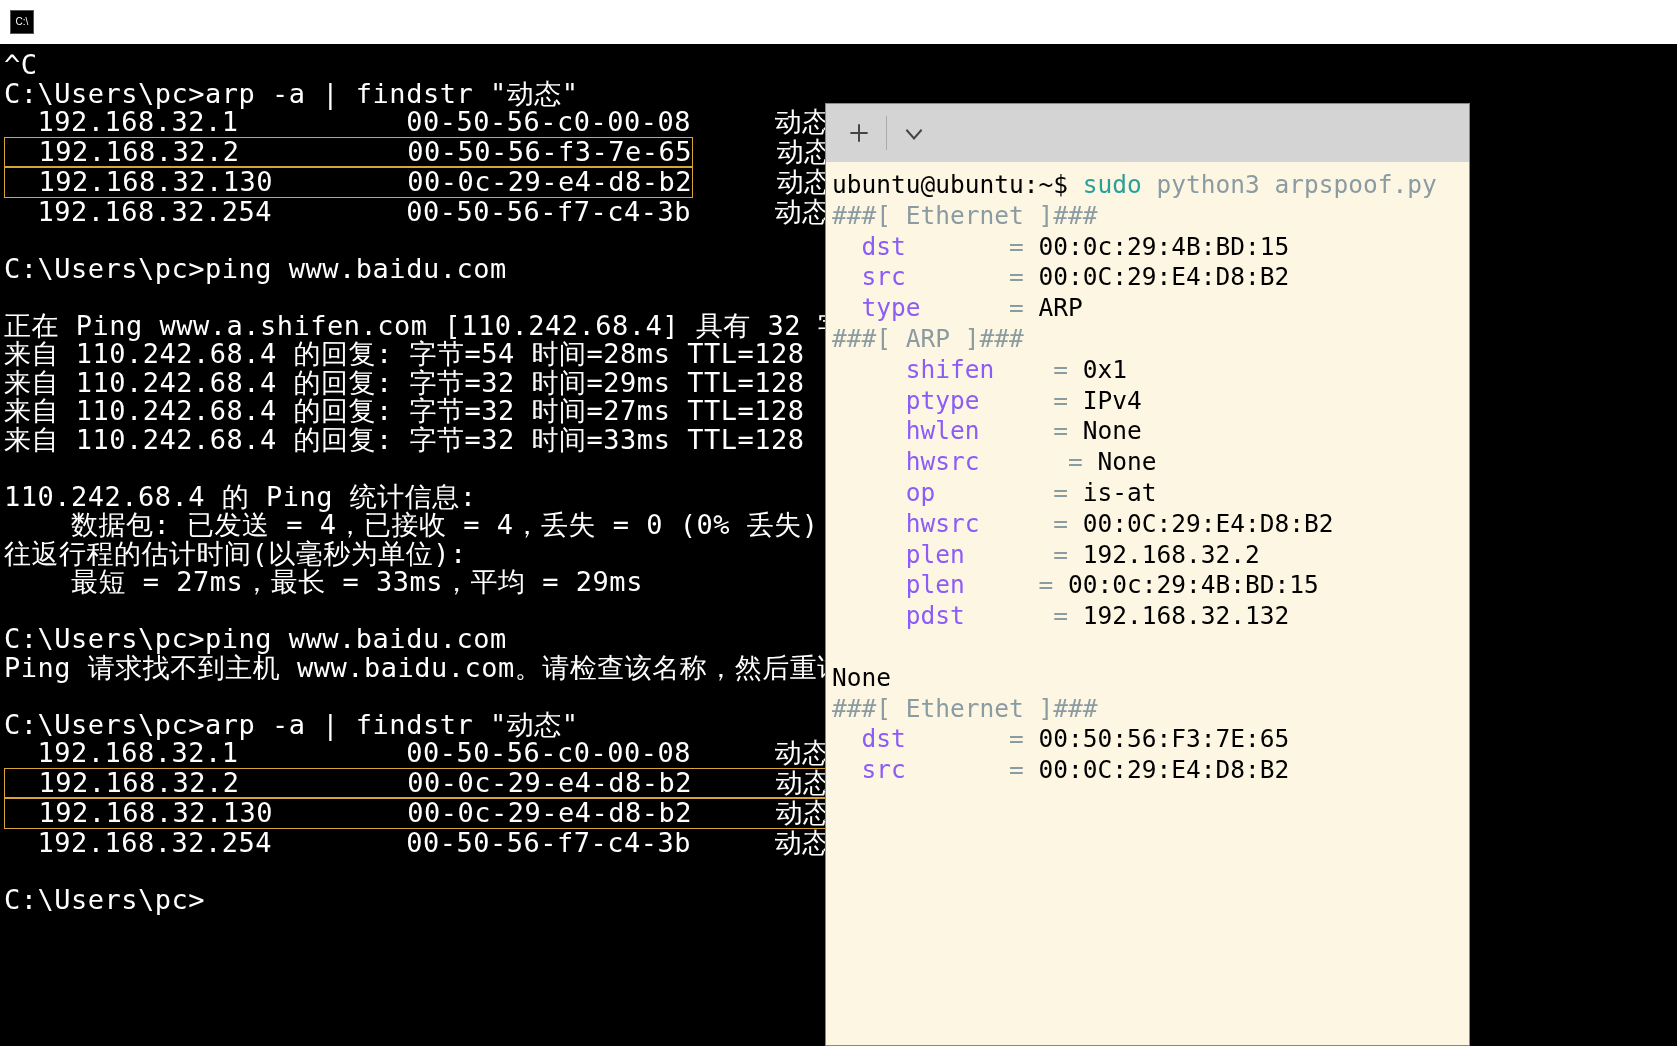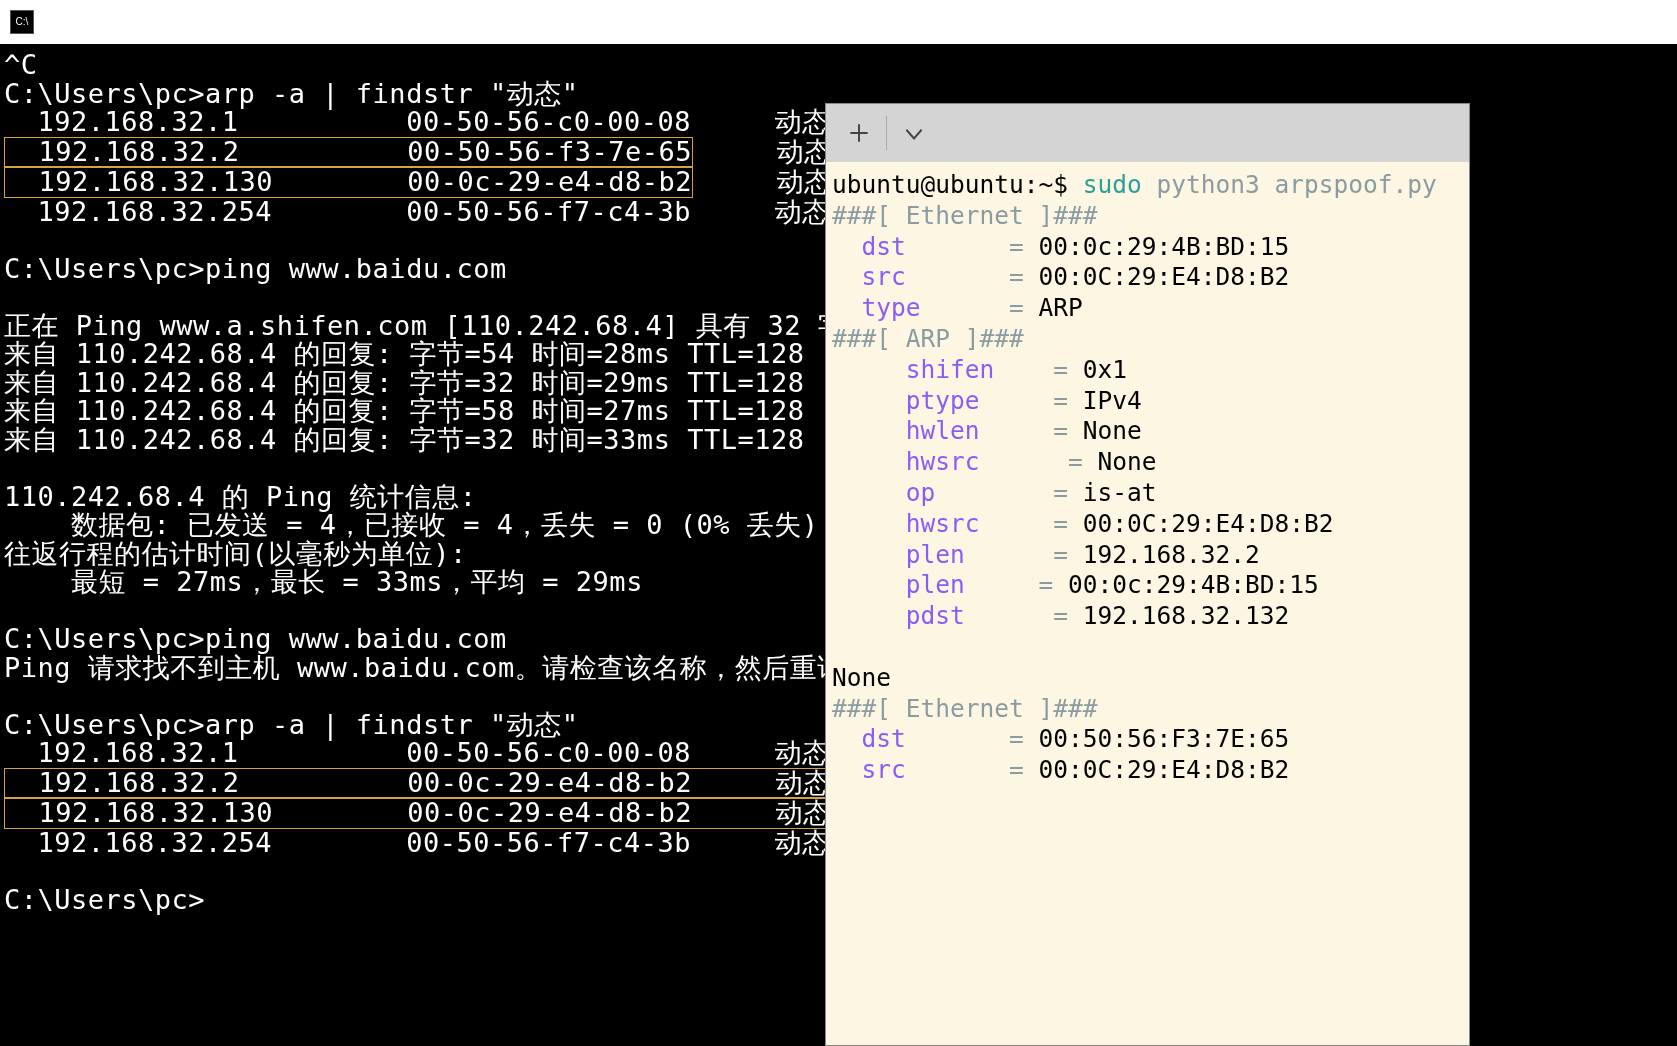--- a/index.html
+++ b/index.html
@@ -162,21 +162,21 @@
 <span><span>  192.168.32.1</span>          <span>00-50-56-c0-00-08</span>     <span>动态</span></span>
 <span class="hl-box"><span>  192.168.32.2</span>          <span>00-50-56-f3-7e-65</span></span>     <span>动态</span>
 <span class="hl-box"><span>  192.168.32.130</span>        <span>00-0c-29-e4-d8-b2</span></span>     <span>动态</span>
 <span><span>  192.168.32.254</span>        <span>00-50-56-f7-c4-3b</span>     <span>动态</span></span>
 
 <span>C:\Users\pc&gt;ping www.baidu.com</span>
 
 <span>正在 Ping www.a.shifen.com [110.242.68.4] 具有 32 字节的数据:</span>
 <span>来自 110.242.68.4 的回复: 字节=54 时间=28ms TTL=128</span>
 <span>来自 110.242.68.4 的回复: 字节=32 时间=29ms TTL=128</span>
-<span>来自 110.242.68.4 的回复: 字节=58 时间=27ms TTL=128</span>
+<span>来自 110.242.68.4 的回复: 字节=32 时间=27ms TTL=128</span>
 <span>来自 110.242.68.4 的回复: 字节=32 时间=33ms TTL=128</span>
 
 <span>110.242.68.4 的 Ping 统计信息:</span>
 <span>    数据包: 已发送 = 4，已接收 = 4，丢失 = 0 (0% 丢失)，</span>
 <span>往返行程的估计时间(以毫秒为单位):</span>
 <span>    最短 = 27ms，最长 = 33ms，平均 = 29ms</span>
 
 <span>C:\Users\pc&gt;ping www.baidu.com</span>
 <span>Ping 请求找不到主机 www.baidu.com。请检查该名称，然后重试。</span>
 

